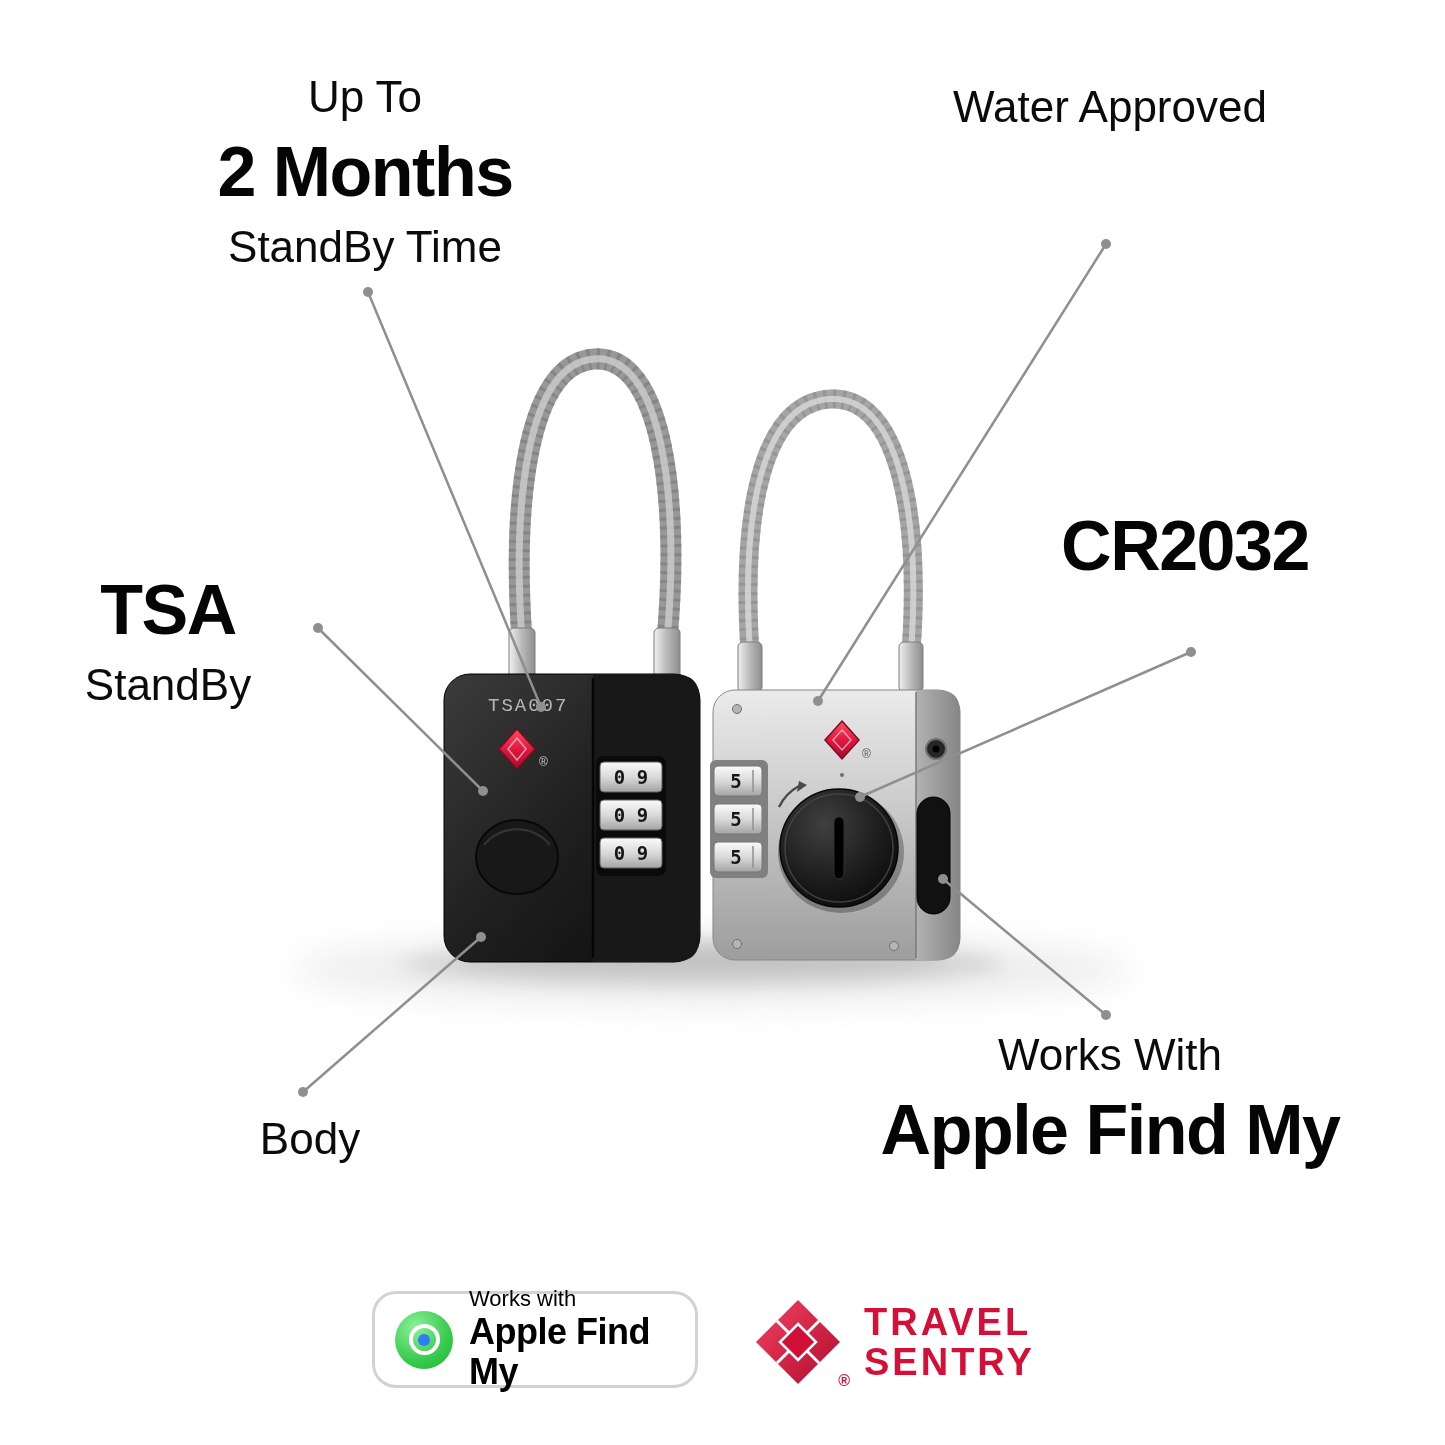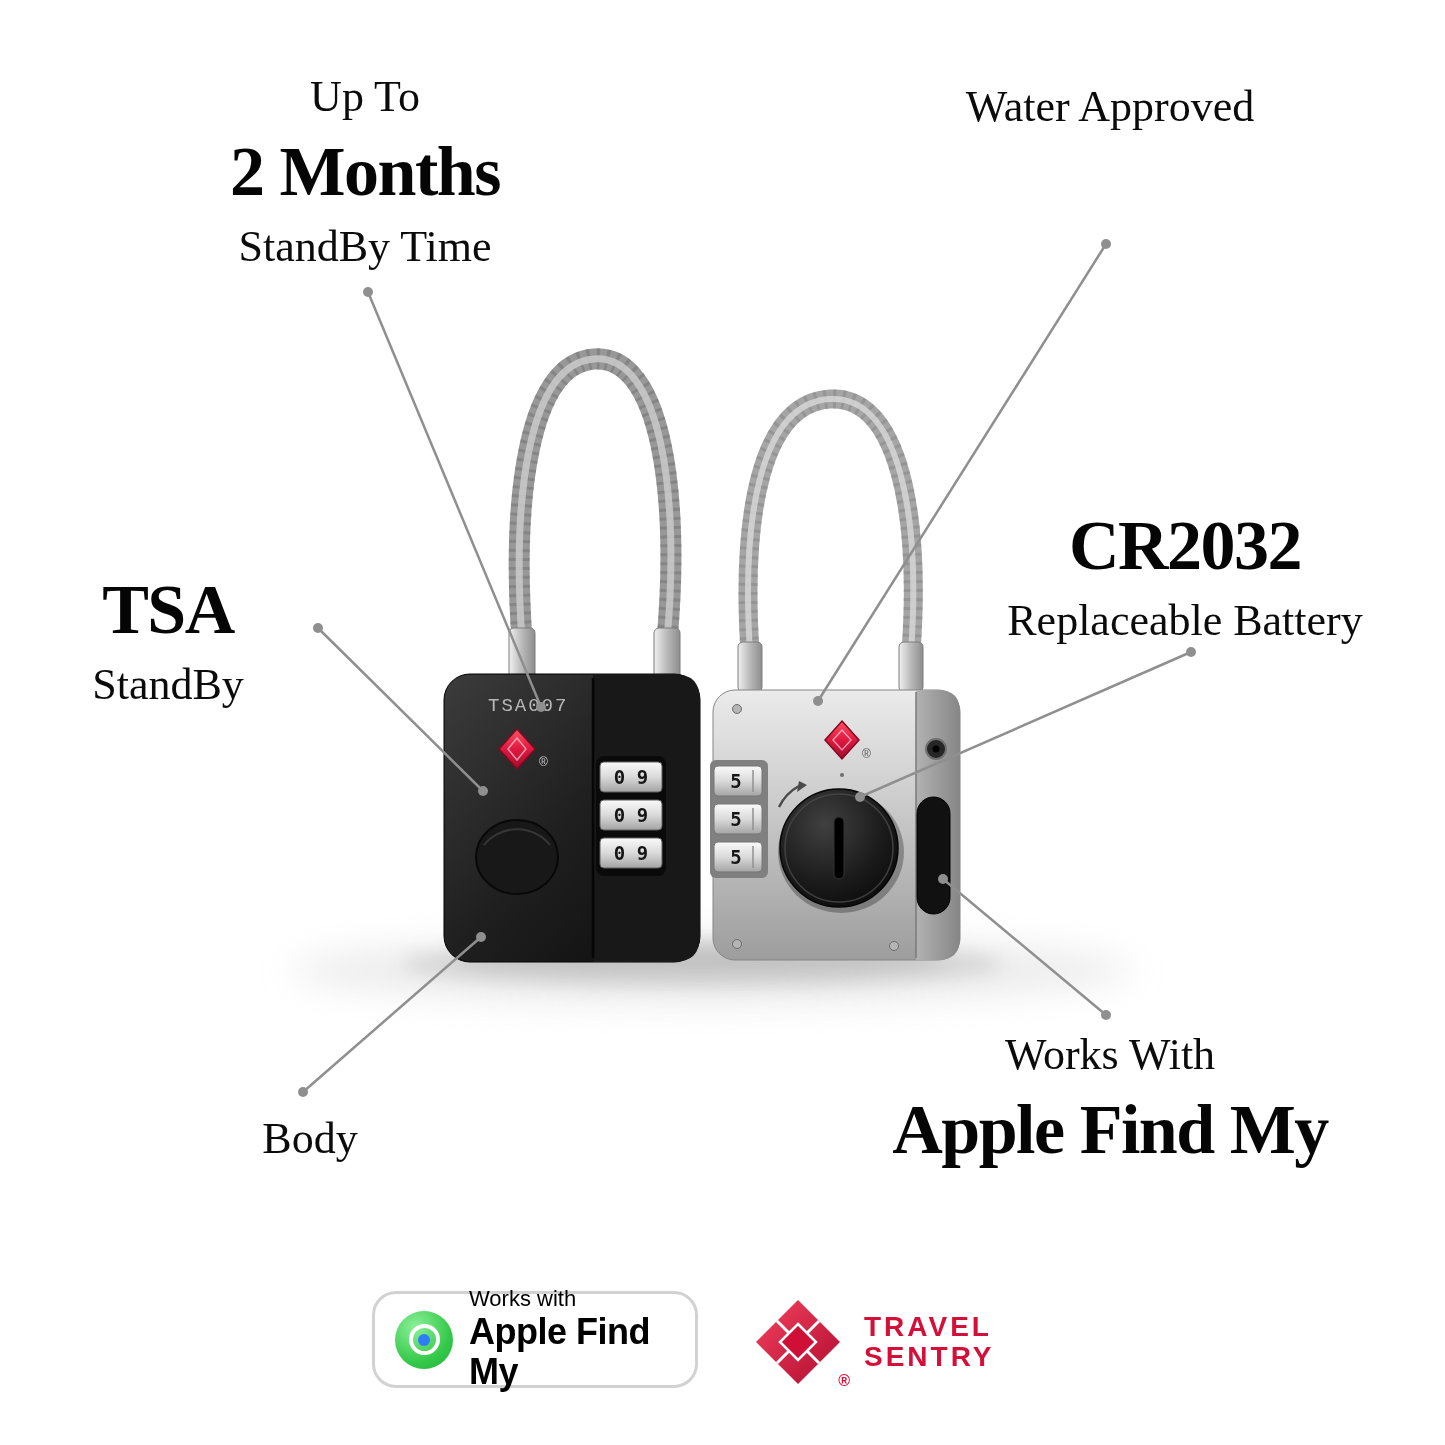--- a/index.html
+++ b/index.html
@@ -1,21 +1,21 @@
 <!DOCTYPE html>
 <html><head>
 <meta charset="utf-8">
 <style>
   html,body{margin:0;padding:0;background:#fff;}
   .canvas{
     position:relative;width:1445px;height:1445px;background:#ffffff;
     font-family:"Liberation Sans",sans-serif;color:#0b0b0b;overflow:hidden;
   }
   .scene{position:absolute;left:0;top:0;width:1445px;height:1445px;}
-  .callout{position:absolute;transform:translateX(-50%);text-align:center;white-space:nowrap;font-family:Liberation Serif, serif;}
+  .callout{position:absolute;transform:translateX(-50%);text-align:center;white-space:nowrap;}
   .c-sm{font-size:44px;line-height:54px;font-weight:400;color:#0b0b0b;}
   .c-lg{font-size:70px;line-height:96px;font-weight:700;letter-spacing:-1.5px;color:#050505;}
   
   .ann{stroke:#8f8f8f;stroke-width:2.5;}
   .ann-dot{fill:#8f8f8f;}
   
   .dialTxt{font-family:"DejaVu Sans Mono",monospace;font-size:19px;font-weight:700;fill:#161616;}
   .engraveTxt{font-family:"Liberation Mono",monospace;font-size:19px;fill:#c3c3c3;letter-spacing:2px;opacity:.92;}
   .regTxt{font-family:"Liberation Sans",sans-serif;font-size:12px;}
   
@@ -30,21 +30,21 @@
     border:4.5px solid #ffffff;border-radius:50%;box-sizing:border-box;}
   .fm-dot{position:absolute;left:50%;top:50%;width:12px;height:12px;margin:-6px 0 0 -6px;
     background:#2e7cf7;border-radius:50%;}
   .badge-text{display:flex;flex-direction:column;justify-content:center;line-height:1.12;}
   .badge-top{font-size:22px;color:#000;}
   .badge-bottom{font-size:36px;font-weight:700;color:#000;letter-spacing:-0.5px;}
   
   .badge-ts{position:absolute;left:752px;top:1296px;height:92px;display:flex;align-items:center;gap:20px;}
   .ts-diamond-wrap{position:relative;width:92px;height:92px;flex:0 0 auto;}
   .ts-reg{position:absolute;right:-6px;bottom:-2px;font-size:16px;font-weight:700;color:#d40f38;}
-  .ts-text{display:flex;flex-direction:column;font-weight:700;font-size:28px;line-height:1.06;
+  .ts-text{display:flex;flex-direction:column;font-weight:700;font-size:38px;line-height:1.06;
     letter-spacing:3px;color:#d40f38;}
 </style>
 </head>
 <body>
 
 <div class="canvas">
 
   <svg class="scene" viewBox="0 0 1445 1445">
     <defs>
       <linearGradient id="gBlack" x1="0" y1="0" x2="1" y2="1">
@@ -233,21 +233,20 @@
     <div class="c-sm">Water Approved</div>
   </div>
 
   <div class="callout" style="left:168px;top:562px;">
     <div class="c-lg">TSA</div>
     <div class="c-sm">StandBy</div>
   </div>
 
   <div class="callout" style="left:1185px;top:498px;">
     <div class="c-lg">CR2032</div>
-    <div class="c-sm">Replaceable Battery</div>
   </div>
 
   <div class="callout" style="left:310px;top:1112px;">
     <div class="c-sm">Body</div>
   </div>
 
   <div class="callout" style="left:1110px;top:1028px;">
     <div class="c-sm">Works With</div>
     <div class="c-lg">Apple Find My</div>
   </div>

